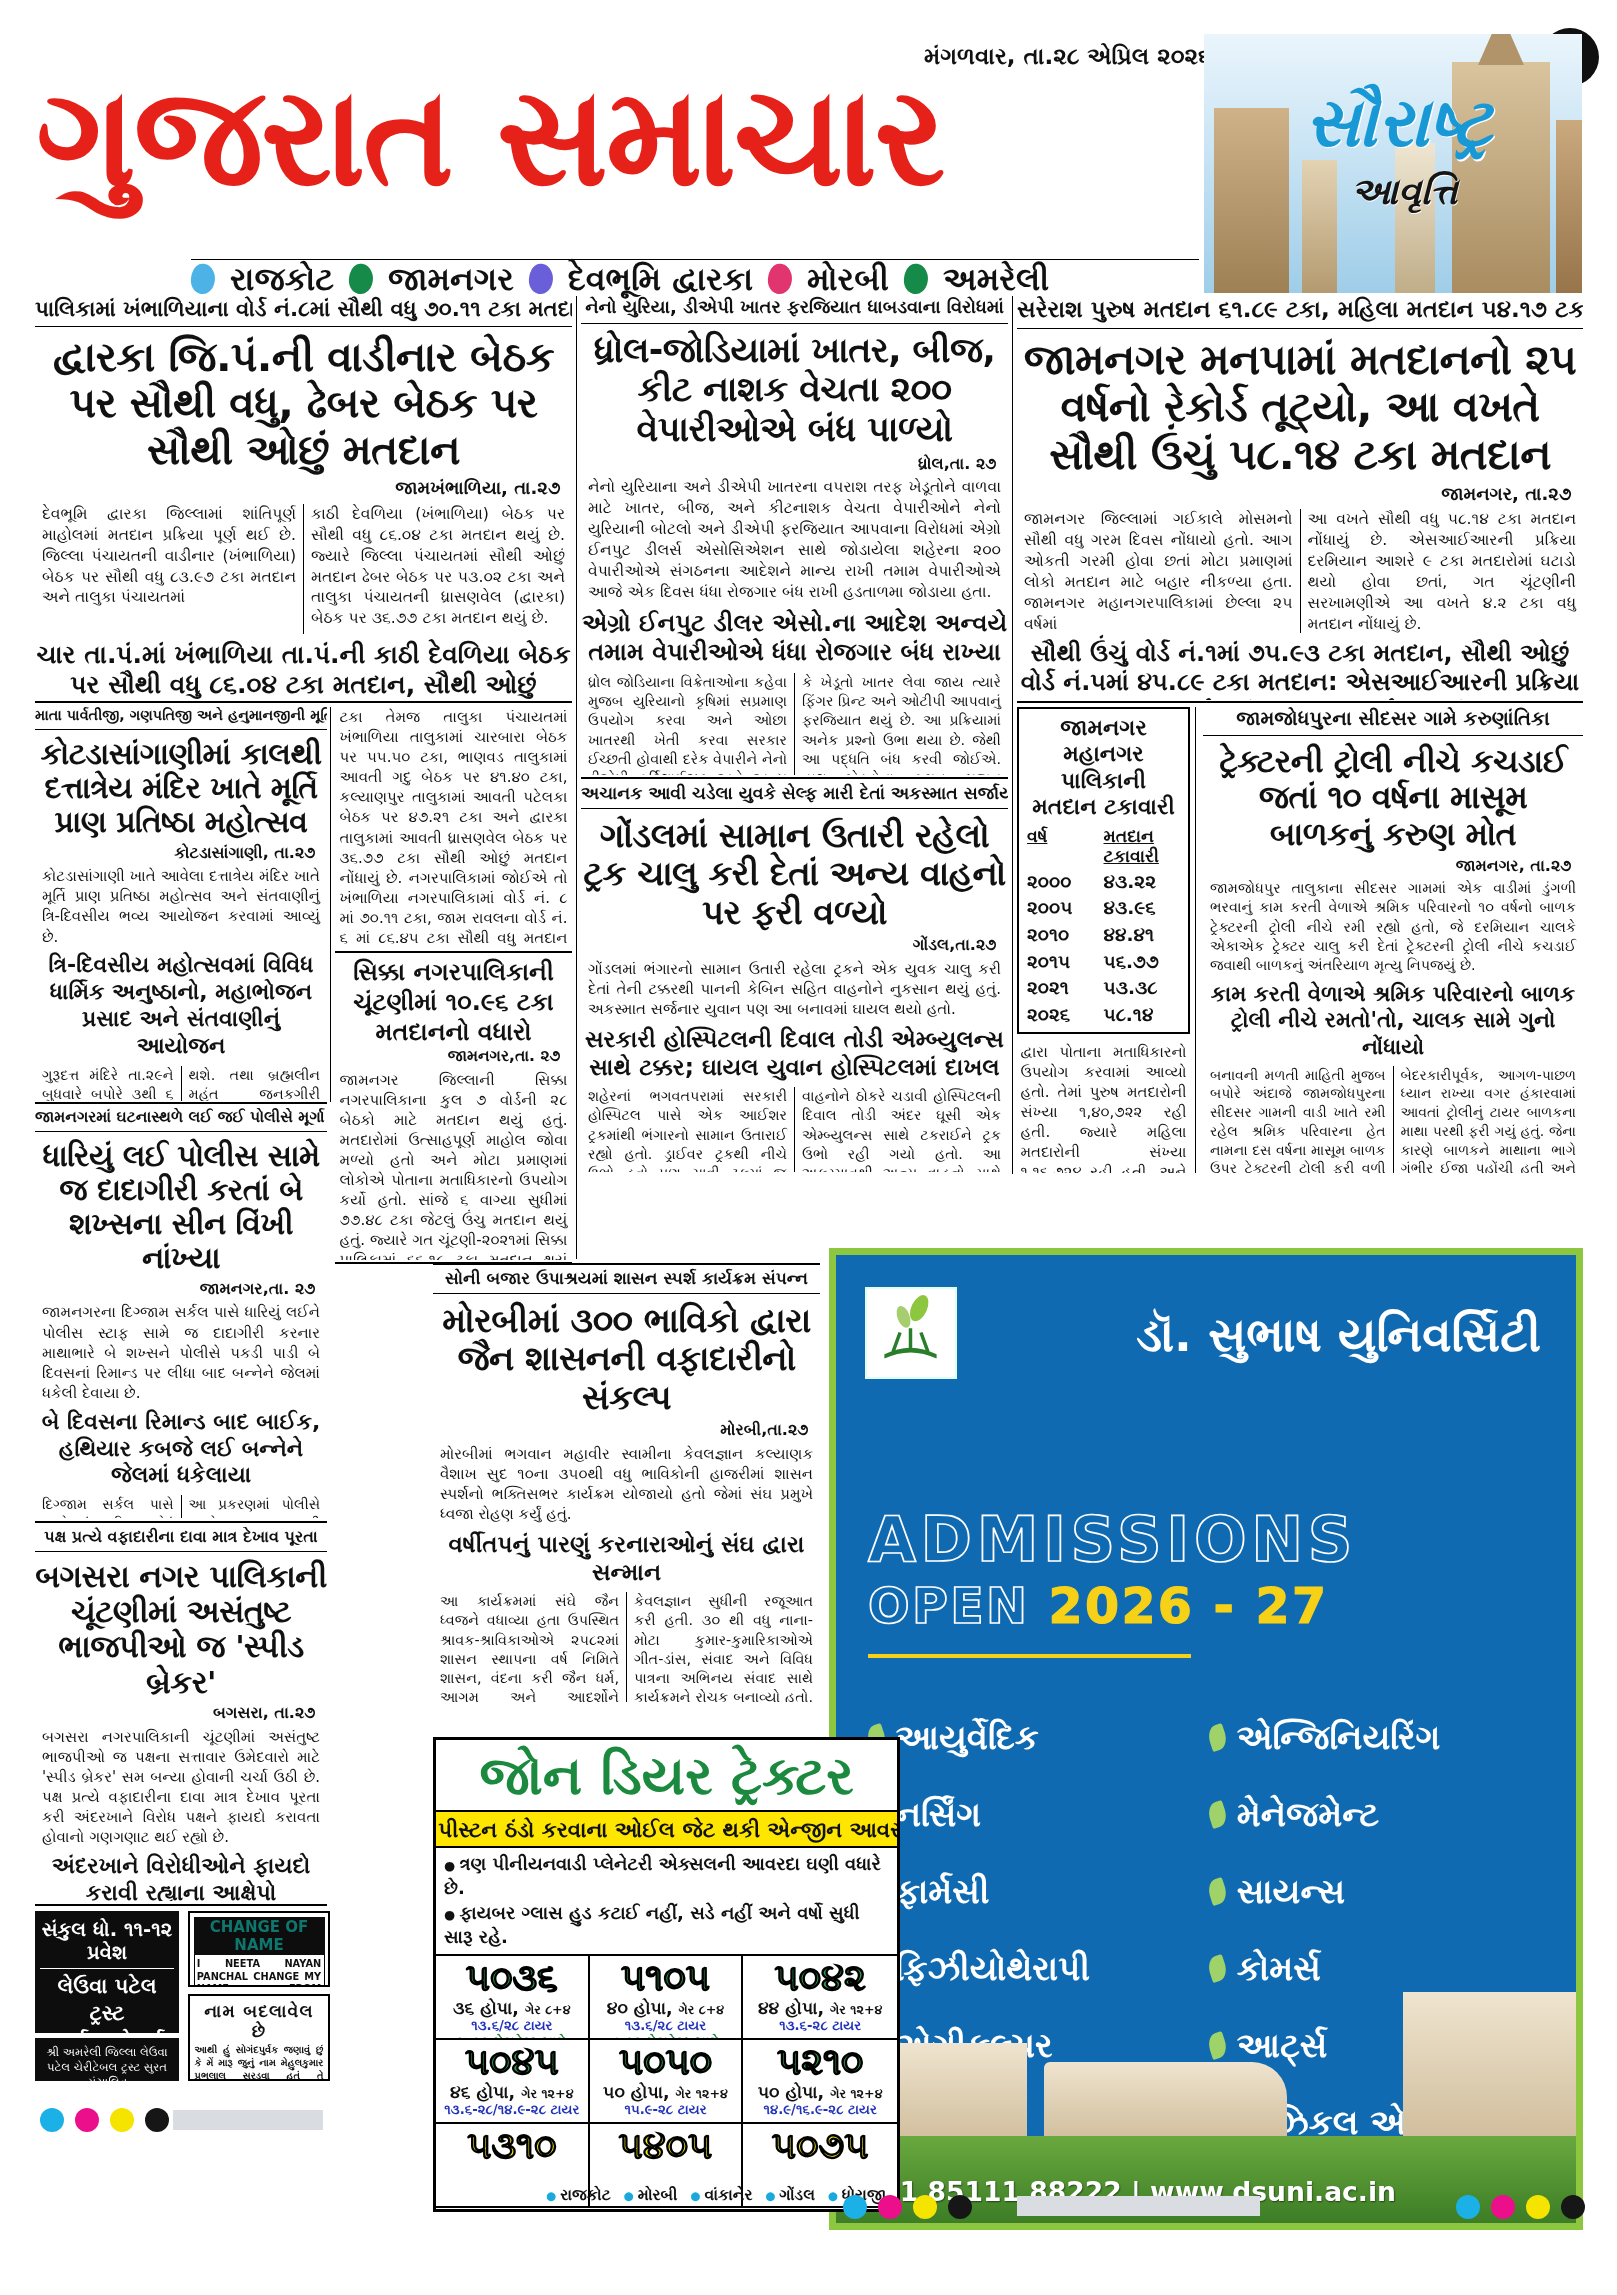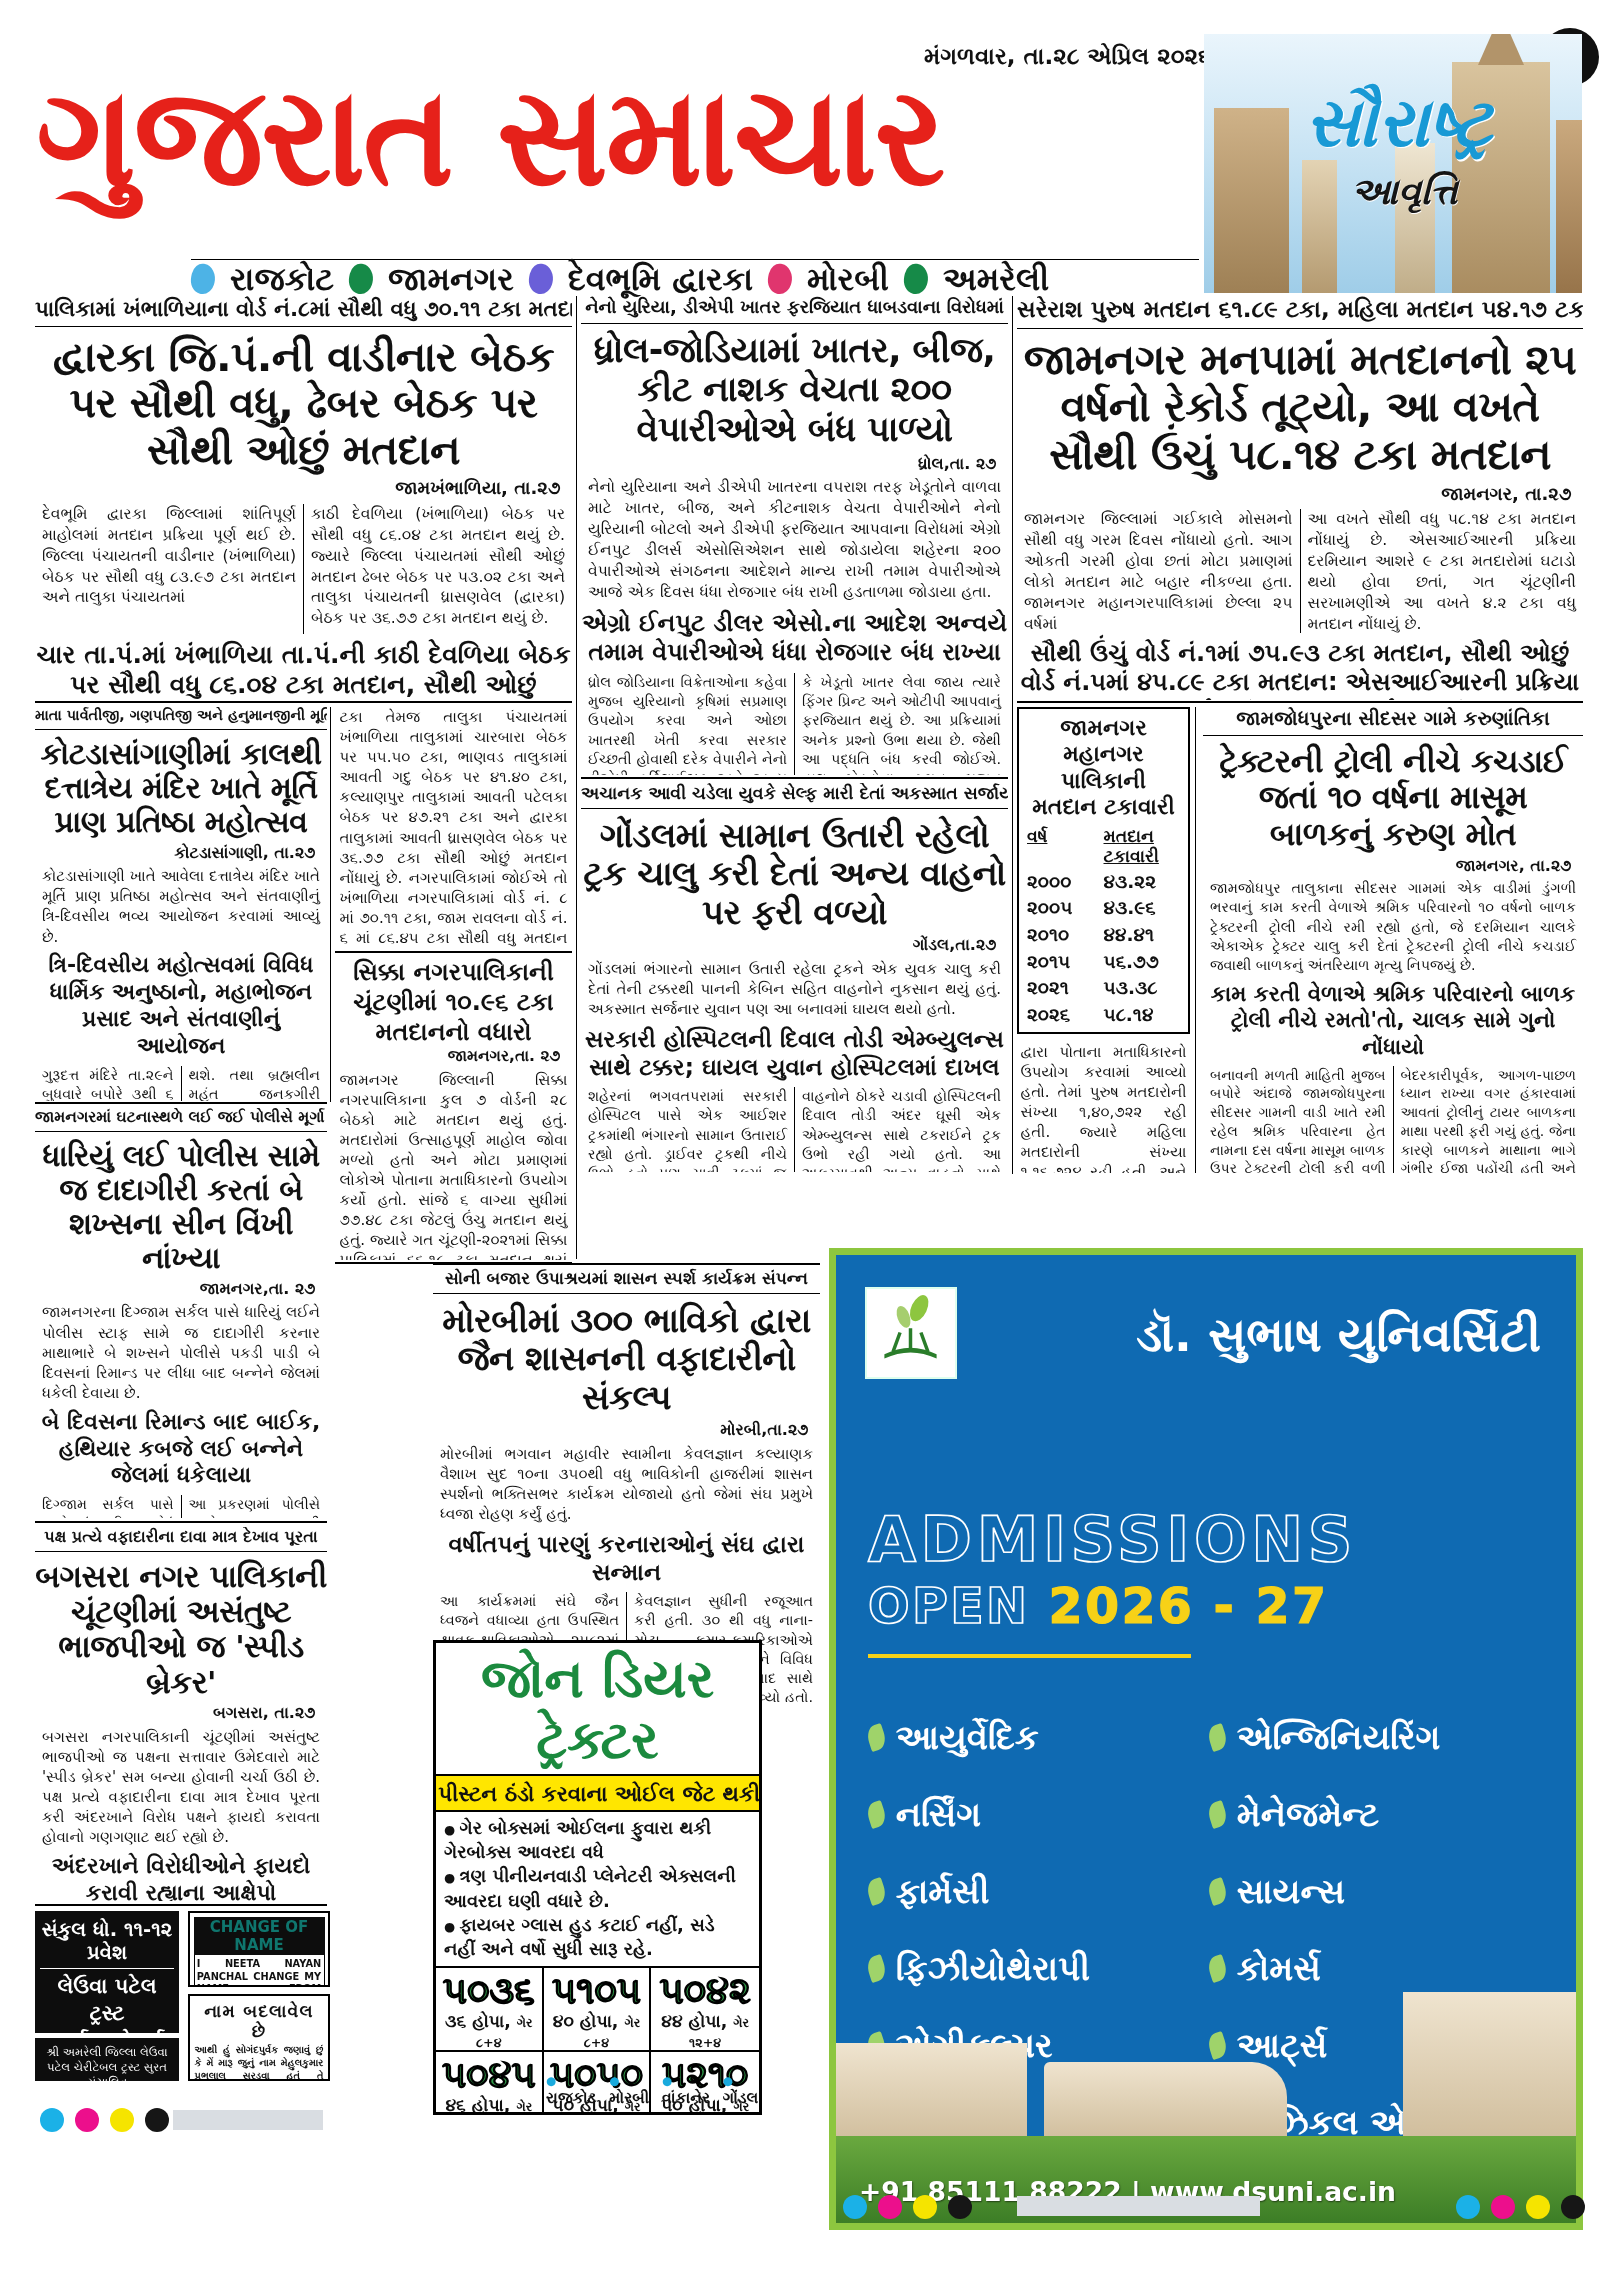--- a/index.html
+++ b/index.html
@@ -370,25 +370,24 @@
     <div class="upill">₹ ૨.૧૪ કરોડની  સ્કોલરશીપ</div>
     <div class="uphoto">
       <div class="ub" style="left:0; bottom:64px; width:191px; height:116px;"></div>
       <div class="ub" style="left:208px; bottom:69px; width:243px; height:92px; border-radius:5.8px 35px 0 0;"></div>
       <div class="ub" style="right:0; bottom:58px; width:173px; height:173px;"></div>
       <div class="lawn"></div>
       <div class="ucontact">+91 85111 88222 | www.dsuni.ac.in</div>
     </div>
   </div>
 
-  <div class="art jd" style="left:433px; top:1640px; width:329px; height:475px;">
+  <div class="art jd" style="left:433px; top:1737px; width:467px; height:475px;">
     <div class="jt">જોન ડિયર ટ્રેક્ટર</div>
     <div class="ybar">પીસ્ટન ઠંડો કરવાના ઓઈલ જેટ થકી એન્જીન આવરદા વધે</div>
     <div class="blt">
-      <div>ગેર બોક્સમાં ઓઈલના ફુવારા થકી ગેરબોક્સ આવરદા વધે</div>
       <div>ત્રણ પીનીયનવાડી પ્લેનેટરી એક્સલની આવરદા ઘણી વધારે છે.</div>
       <div>ફાયબર ગ્લાસ હુડ કટાઈ નહીં, સડે નહીં અને વર્ષો સુધી સારૂ રહે.</div>
     </div>
     <div class="jdgrid">
       <div class="jdcell">
         <div class="jdno g">૫૦૩૬</div>
         <div class="jdhp"><span>૩૬ હોપા,</span> <small>ગેર ૮+૪</small></div>
         <div class="jdty">૧૩.૬/૨૮ ટાયર</div>
         <div class="jdl3">૫ ફુટ રોટાવેટર ચાલે</div>
 

